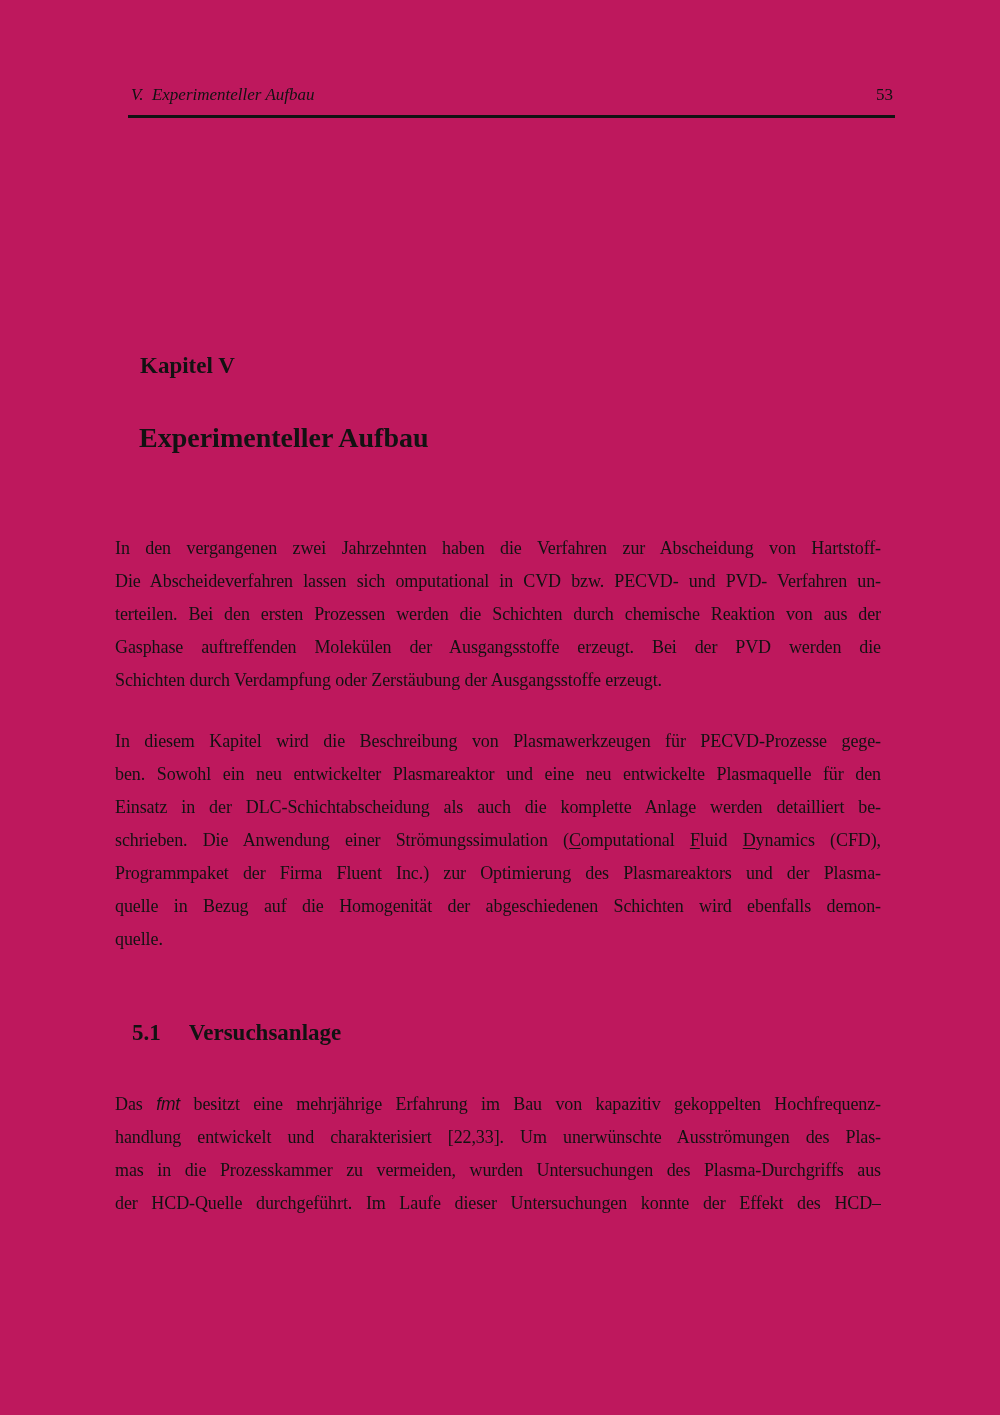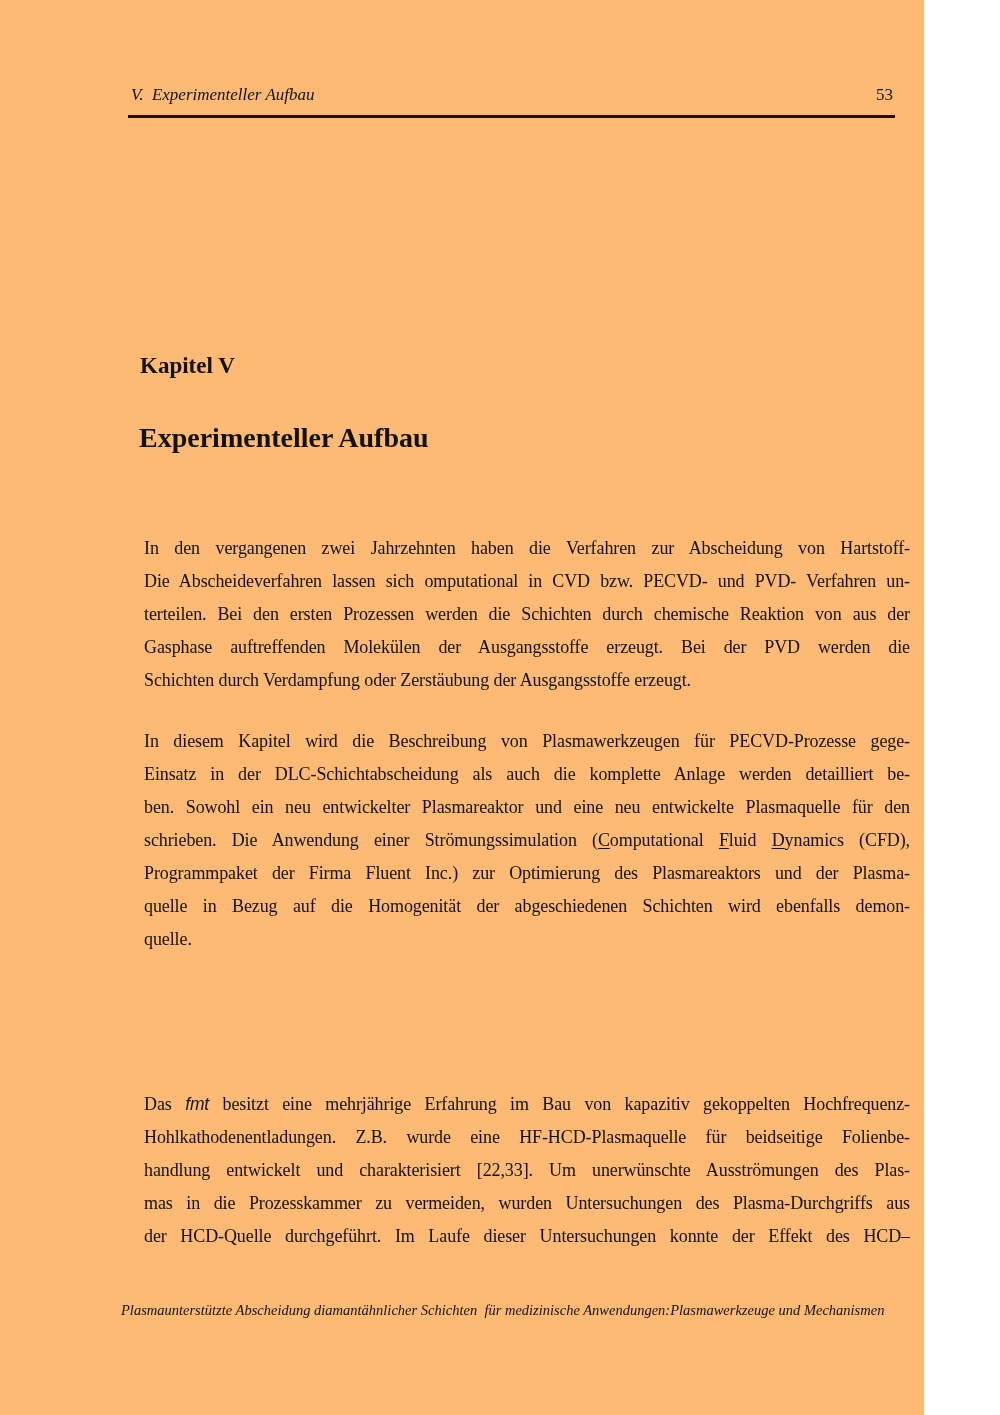--- a/index.html
+++ b/index.html
@@ -4,22 +4,22 @@
 <style>
   html, body { margin: 0; padding: 0; }
   body {
     width: 1000px; height: 1415px;
     background: #ffffff;
     font-family: "Liberation Serif", serif;
     color: #121212;
   }
   .page {
     position: relative;
-    width: 924px; height: 1415px;
-    background: #fdba74;
+    width: 1000px; height: 1415px;
+    background: #be185d;
     overflow: hidden;
   }
 
   
   .header {
     position: absolute;
     top: 84px; left: 131px; width: 762px; height: 24px;
     display: flex; justify-content: space-between; align-items: baseline;
     font-size: 17px; line-height: 22px;
   }
@@ -47,21 +47,21 @@
   .section-heading {
     position: absolute;
     top: 1019px; left: 132px; margin: 0;
     font-size: 23px; font-weight: bold; line-height: 1.2;
   }
   .section-heading .num { display: inline-block; margin-right: 28px; }
 
   
   .para {
     position: absolute;
-    left: 144px; width: 766px;
+    left: 115px; width: 766px;
     font-size: 18px;
     letter-spacing: -0.1px;
   }
   .para .line {
     height: 33px; line-height: 33px;
     text-align: justify;
     text-align-last: justify;
     overflow: hidden;
   }
   .para .line.last {
@@ -109,32 +109,33 @@
   <div class="para para-intro">
       <div class="line"><span>In den vergangenen zwei Jahrzehnten haben die Verfahren zur Abscheidung von Hartstoff-</span></div>
       <div class="line"><span>Die Abscheideverfahren lassen sich omputational in CVD bzw. PECVD- und PVD- Verfahren un-</span></div>
       <div class="line"><span>terteilen. Bei den ersten Prozessen werden die Schichten durch chemische Reaktion von aus der</span></div>
       <div class="line"><span>Gasphase auftreffenden Molekülen der Ausgangsstoffe erzeugt. Bei der PVD werden die</span></div>
       <div class="line last"><span>Schichten durch Verdampfung oder Zerstäubung der Ausgangsstoffe erzeugt.</span></div>
     </div>
 
   <div class="para para-overview">
       <div class="line"><span>In diesem Kapitel wird die Beschreibung von Plasmawerkzeugen für PECVD-Prozesse gege-</span></div>
+      <div class="line"><span>ben. Sowohl ein neu entwickelter Plasmareaktor und eine neu entwickelte Plasmaquelle für den</span></div>
       <div class="line"><span>Einsatz in der DLC-Schichtabscheidung als auch die komplette Anlage werden detailliert be-</span></div>
-      <div class="line"><span>ben. Sowohl ein neu entwickelter Plasmareaktor und eine neu entwickelte Plasmaquelle für den</span></div>
       <div class="line"><span>schrieben. Die Anwendung einer Strömungssimulation (</span><span class="u">C</span><span>omputational </span><span class="u">F</span><span>luid </span><span class="u">D</span><span>ynamics (CFD),</span></div>
       <div class="line"><span>Programmpaket der Firma Fluent Inc.) zur Optimierung des Plasmareaktors und der Plasma-</span></div>
       <div class="line"><span>quelle in Bezug auf die Homogenität der abgeschiedenen Schichten wird ebenfalls demon-</span></div>
       <div class="line last"><span>quelle.</span></div>
     </div>
 
+  <h2 class="section-heading">
+    <span class="num">5.1</span><span>Versuchsanlage</span>
+  </h2>
 
   <div class="para para-versuch">
       <div class="line"><span>Das </span><span class="i-sans">fmt</span><span> besitzt eine mehrjährige Erfahrung im Bau von kapazitiv gekoppelten Hochfrequenz-</span></div>
-      <div class="line"><span>Hohlkathodenentladungen. Z.B. wurde eine HF-HCD-Plasmaquelle für beidseitige Folienbe-</span></div>
       <div class="line"><span>handlung entwickelt und charakterisiert [22,33]. Um unerwünschte Ausströmungen des Plas-</span></div>
       <div class="line"><span>mas in die Prozesskammer zu vermeiden, wurden Untersuchungen des Plasma-Durchgriffs aus</span></div>
       <div class="line"><span>der HCD-Quelle durchgeführt. Im Laufe dieser Untersuchungen konnte der Effekt des HCD–</span></div>
     </div>
 
-  <div class="footer">Plasmaunterstützte Abscheidung diamantähnlicher Schichten&nbsp; für medizinische Anwendungen:Plasmawerkzeuge und Mechanismen</div>
 
 </div>
 
 </body></html>

